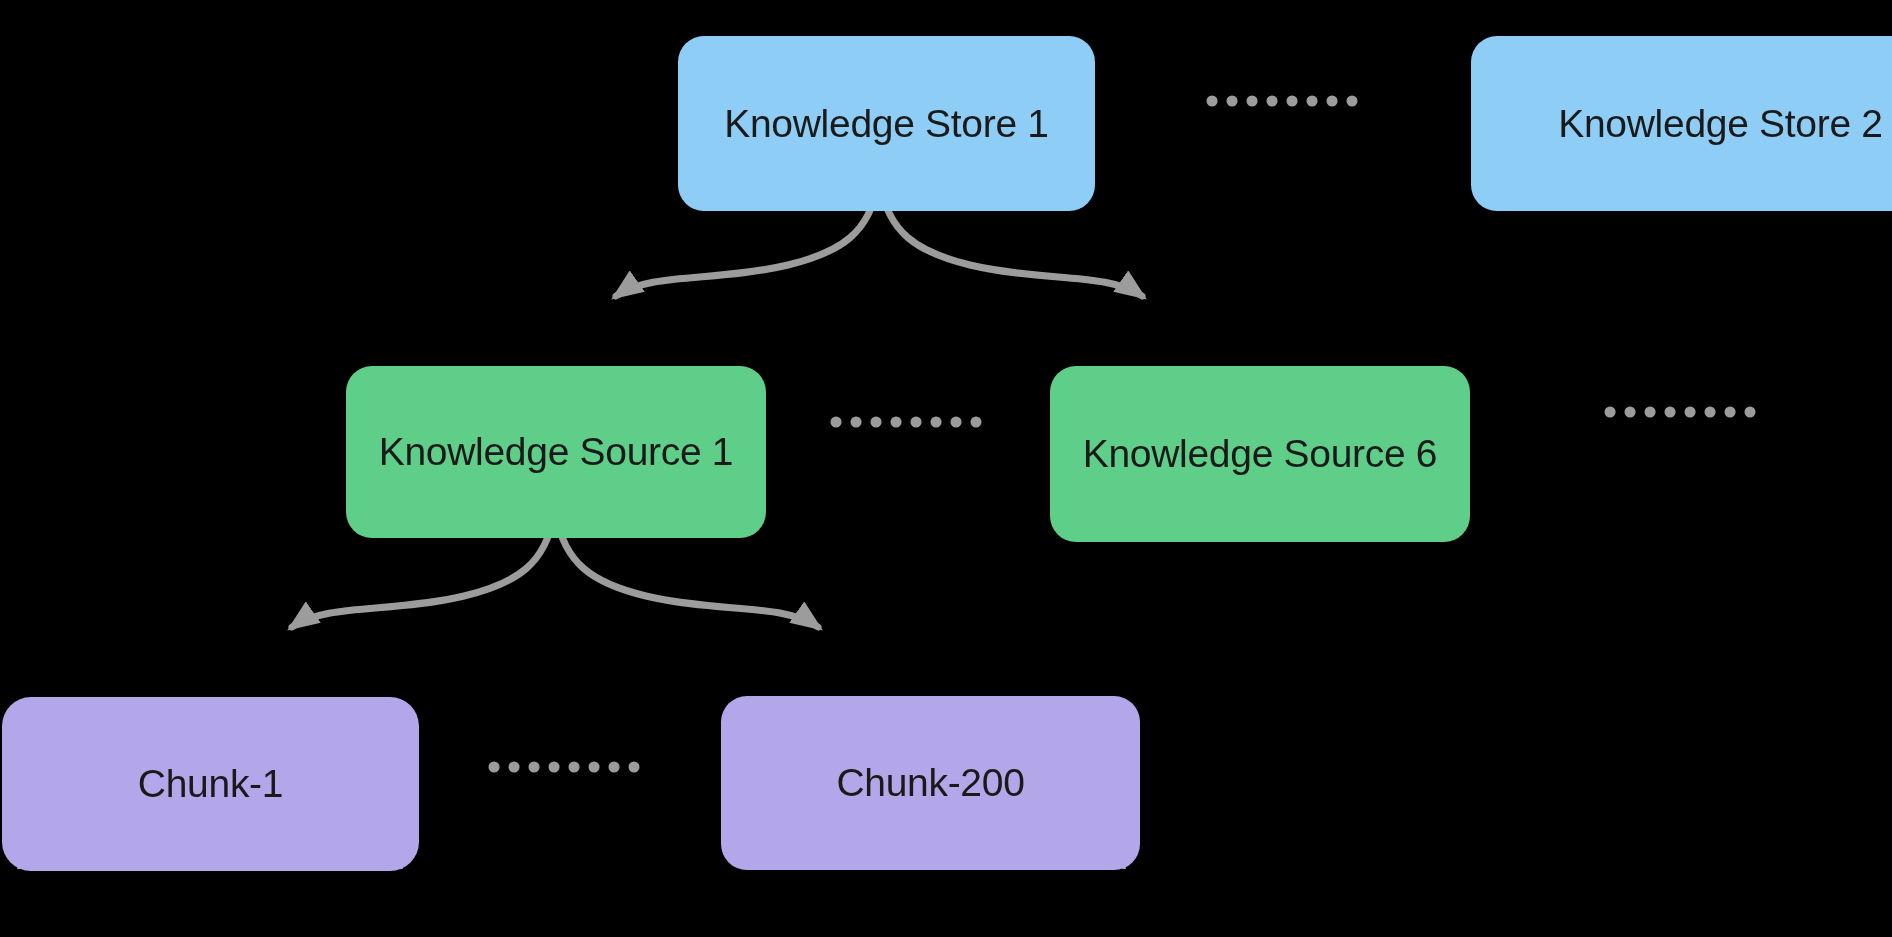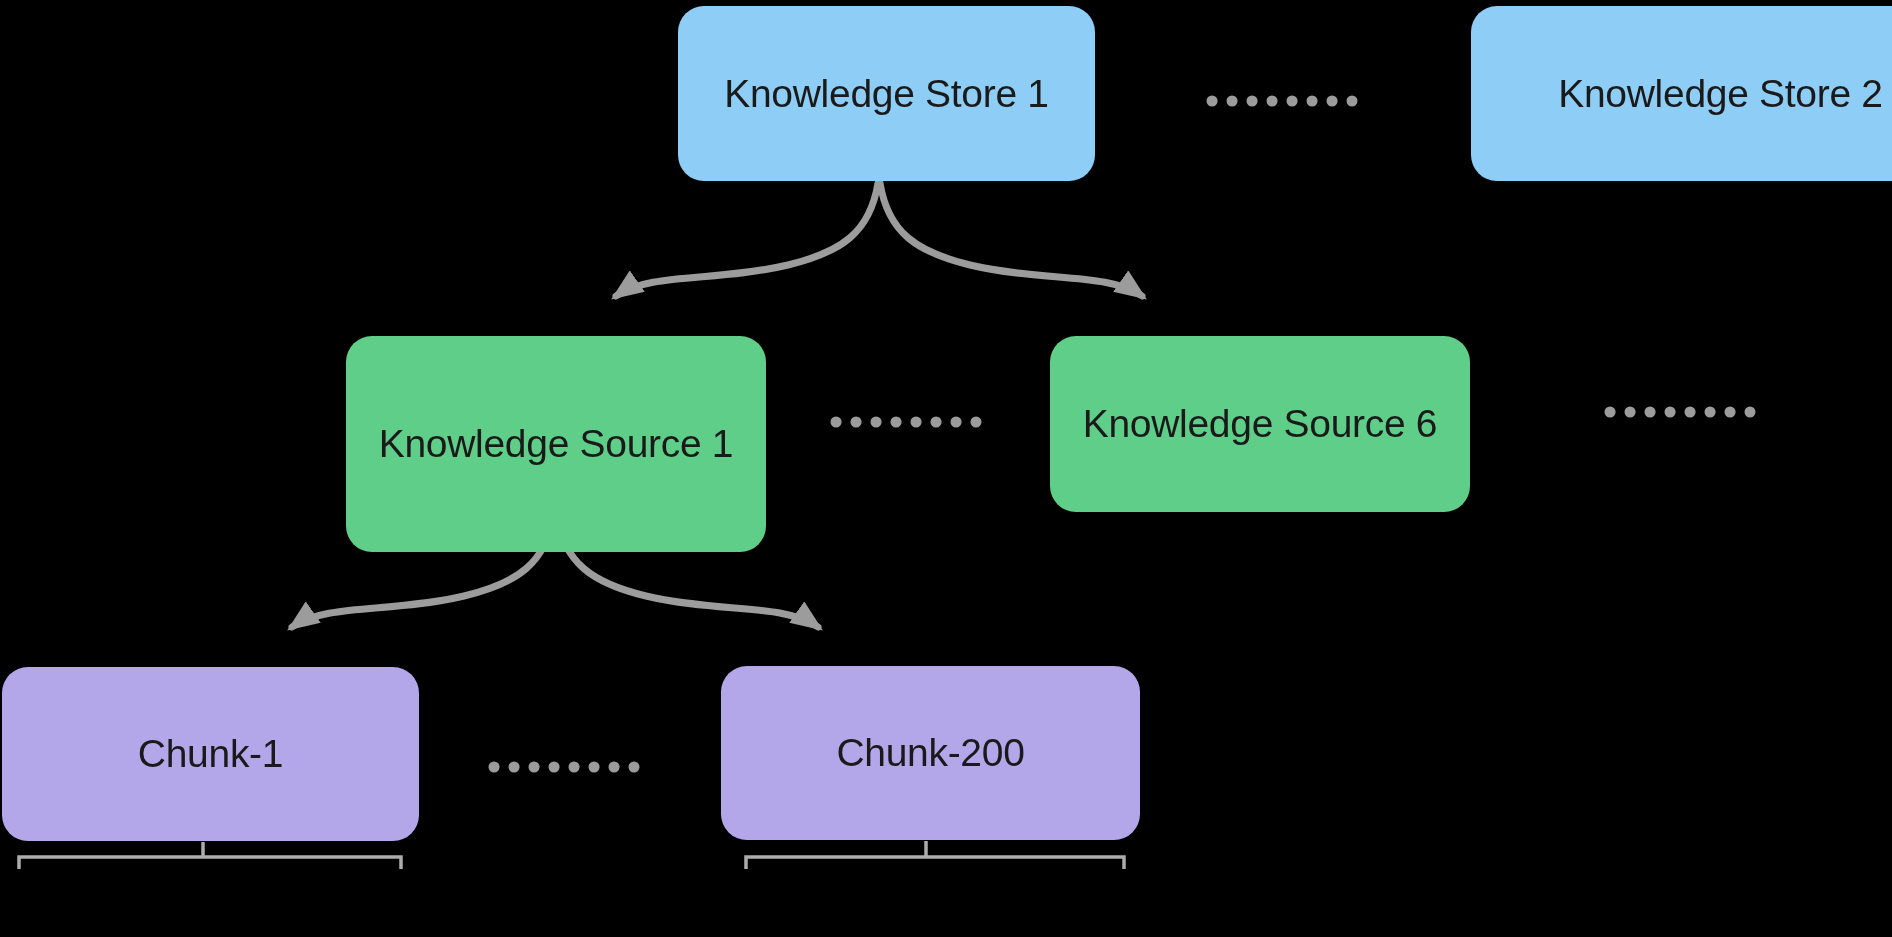--- a/index.html
+++ b/index.html
@@ -26,20 +26,21 @@
     position: absolute;
     border-radius: 26px;
     display: flex;
     align-items: center;
     justify-content: center;
     font-size: 39px;
     font-weight: 500;
     letter-spacing: -0.3px;
     color: var(--label, #1A1A1A);
     white-space: nowrap;
+    margin-top: 30px;
   }
   .node-store  { background: var(--store-fill,  #8ECDF6); }
   .node-source { background: var(--source-fill, #5FCE89); }
   .node-chunk  { background: var(--chunk-fill,  #B4A7E9); }
 
   .arrow {
     stroke: var(--connector, #9C9C9C);
     stroke-width: 7;
     fill: none;
     stroke-linecap: round;
@@ -57,23 +58,23 @@
   .bracket {
     stroke: var(--bracket, #ACACAC);
     stroke-width: 3.5;
     fill: none;
     stroke-linecap: butt;
   }
 
   
   #node-store1   { left: 678px;  top: 6px;   width: 417px; height: 175px; }
   #node-store2   { left: 1471px; top: 6px;   width: 421px; height: 175px; padding-left: 39px; }
-  #node-source1  { left: 346px;  top: 336px; width: 420px; height: 216px; justify-content: center; }
+  #node-source1  { left: 346px;  top: 336px; width: 420px; height: 172px; justify-content: center; }
   #node-source7  { left: 1050px; top: 336px; width: 420px; height: 176px; }
-  #node-chunk1   { left: 2px;    top: 667px; width: 417px; height: 174px; }
+  #node-chunk1   { left: 2px;    top: 667px; width: 417px; height: 174px; border-radius: 29px; }
   #node-chunk100 { left: 721px;  top: 666px; width: 419px; height: 174px; }
 </style>
 </head>
 <body>
 
 <div class="canvas">
 
   <svg class="connector-layer" viewBox="0 0 1892 937" xmlns="http://www.w3.org/2000/svg">
     <defs>
       <marker id="ah" markerUnits="userSpaceOnUse" markerWidth="32" markerHeight="26" refX="26" refY="13" orient="auto">

